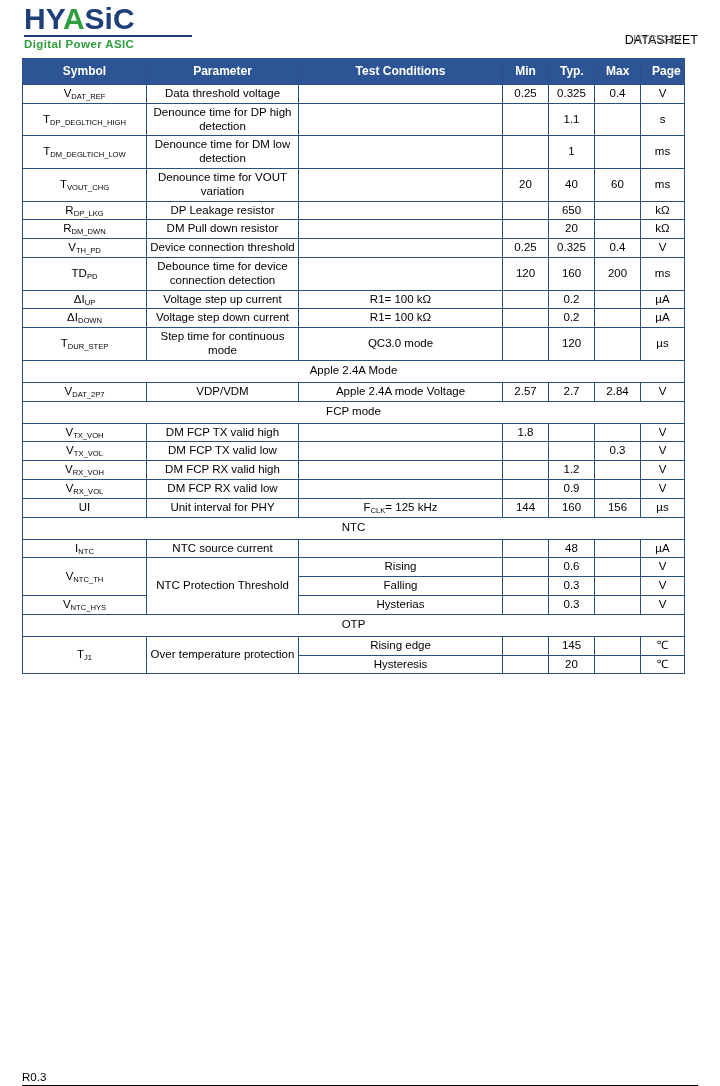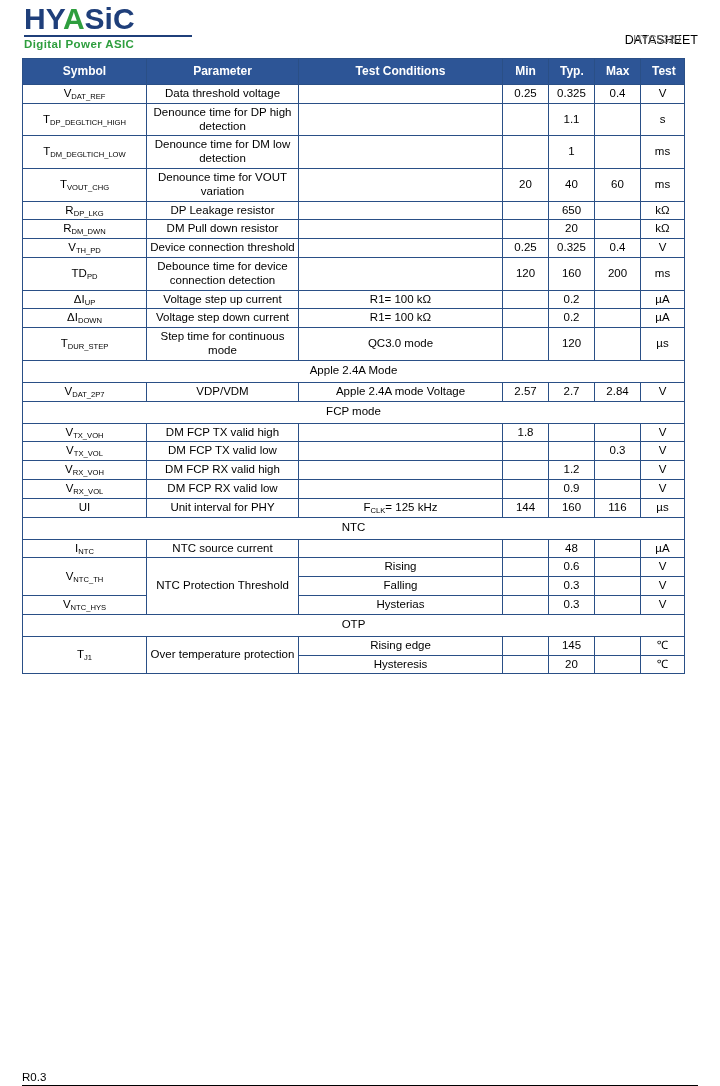--- a/index.html
+++ b/index.html
@@ -177,21 +177,21 @@
         <col class="c-unit">
     </colgroup>
     <thead>
       <tr>
         <th>Symbol</th>
         <th>Parameter</th>
         <th>Test Conditions</th>
         <th>Min</th>
         <th>Typ.</th>
         <th>Max</th>
-        <th>Test</th>
+        <th>Page</th>
       </tr>
     </thead>
     <tbody id="spec-body">
         <tr>
           <td class="sym">V<sub>DAT_REF</sub></td>
           <td class="par">Data threshold voltage</td>
           <td class="cond"></td>
           <td>0.25</td>
           <td>0.325</td>
           <td>0.4</td>
@@ -337,21 +337,21 @@
           <td>0.9</td>
           <td></td>
           <td>V</td>
         </tr>
         <tr>
           <td class="sym">UI</td>
           <td class="par">Unit interval for PHY</td>
           <td class="cond">F<sub>CLK</sub>= 125 kHz</td>
           <td>144</td>
           <td>160</td>
-          <td>116</td>
+          <td>156</td>
           <td>µs</td>
         </tr>
         <tr class="section-row">
           <td colspan="7">NTC</td>
         </tr>
         <tr>
           <td class="sym">I<sub>NTC</sub></td>
           <td class="par">NTC source current</td>
           <td class="cond"></td>
           <td></td>

